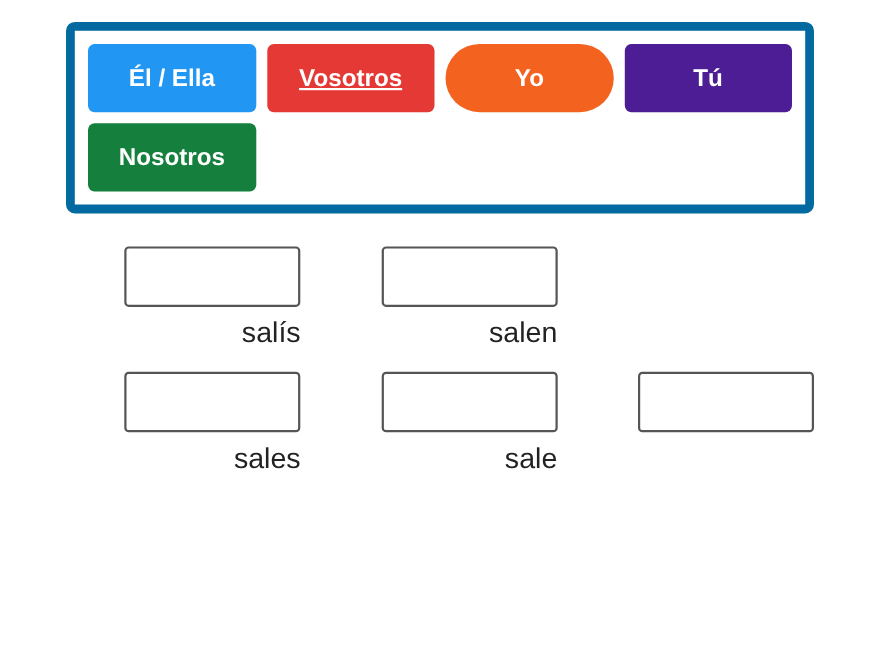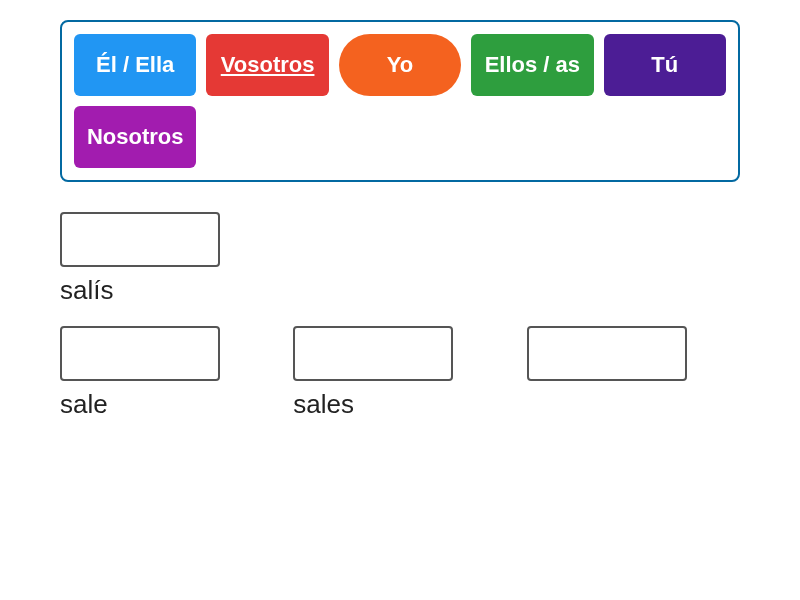--- a/index.html
+++ b/index.html
@@ -14,25 +14,25 @@
       background: #ffffff;
       font-family: Arial, sans-serif;
       display: flex;
       flex-direction: column;
       align-items: center;
       padding: 20px;
       overflow: hidden;
     }
 
     .pronoun-grid {
-      border: 2px solid #0369a1;
+      border: 8px solid #0369a1;
       border-radius: 8px;
       padding: 12px;
       display: grid;
-      grid-template-columns: repeat(5, 1fr);
+      grid-template-columns: repeat(4, 1fr);
       gap: 10px;
       width: 680px;
       margin-bottom: 30px;
     }
 
     .pronoun-btn {
       border: none;
       border-radius: 6px;
       color: #ffffff;
       font-size: 22px;
@@ -40,34 +40,34 @@
       padding: 18px 10px;
       cursor: pointer;
       text-align: center;
     }
 
     .btn-blue    { background-color: #2196f3; }
     .btn-red     { background-color: #e53935; text-decoration: underline; }
     .btn-orange  { background-color: #f4621f; border-radius: 31px; }
     .btn-green   { background-color: #2e9e3e; }
     .btn-purple  { background-color: #4c1d95; }
-    .btn-indigo  { background-color: #a21caf; }
+    .btn-indigo  { background-color: #15803d; }
 
     .drop-section {
       width: 680px;
       display: grid;
       grid-template-columns: repeat(3, 1fr);
       gap: 20px;
       margin-bottom: 20px;
     }
 
     .drop-item {
       display: flex;
       flex-direction: column;
-      align-items: flex-start;
+      align-items: flex-end;
       gap: 8px;
     }
 
     .drop-box {
       width: 160px;
       height: 55px;
       border: 2px solid #555555;
       border-radius: 4px;
       background: #ffffff;
     }
@@ -78,37 +78,40 @@
       color: #222222;
     }
   </style>
 </head>
 <body>
 
 <div class="pronoun-grid">
 <button class="pronoun-btn btn-blue">Él / Ella</button>
     <button class="pronoun-btn btn-red">Vosotros</button>
     <button class="pronoun-btn btn-orange">Yo</button>
-    <button class="pronoun-btn btn-green">Ellos / as</button>
     <button class="pronoun-btn btn-purple">Tú</button>
     <button class="pronoun-btn btn-indigo">Nosotros</button>
   </div>
 
 <div class="drop-section">
 <div class="drop-item">
       <div class="drop-box"></div>
       <span class="verb-label">salís</span>
     </div>
+    <div class="drop-item">
+      <div class="drop-box"></div>
+      <span class="verb-label">salen</span>
+    </div>
   </div>
 
 <div class="drop-section">
 <div class="drop-item">
       <div class="drop-box"></div>
-      <span class="verb-label">sale</span>
+      <span class="verb-label">sales</span>
     </div>
     <div class="drop-item">
       <div class="drop-box"></div>
-      <span class="verb-label">sales</span>
+      <span class="verb-label">sale</span>
     </div>
     <div class="drop-item">
       <div class="drop-box"></div>
     </div>
   </div>
 
 </body></html>

